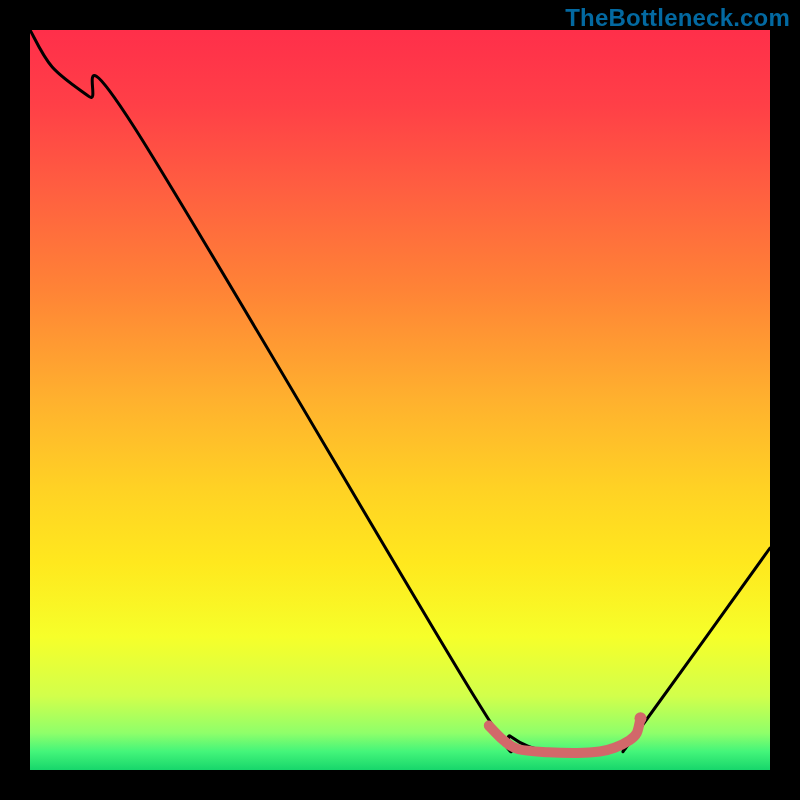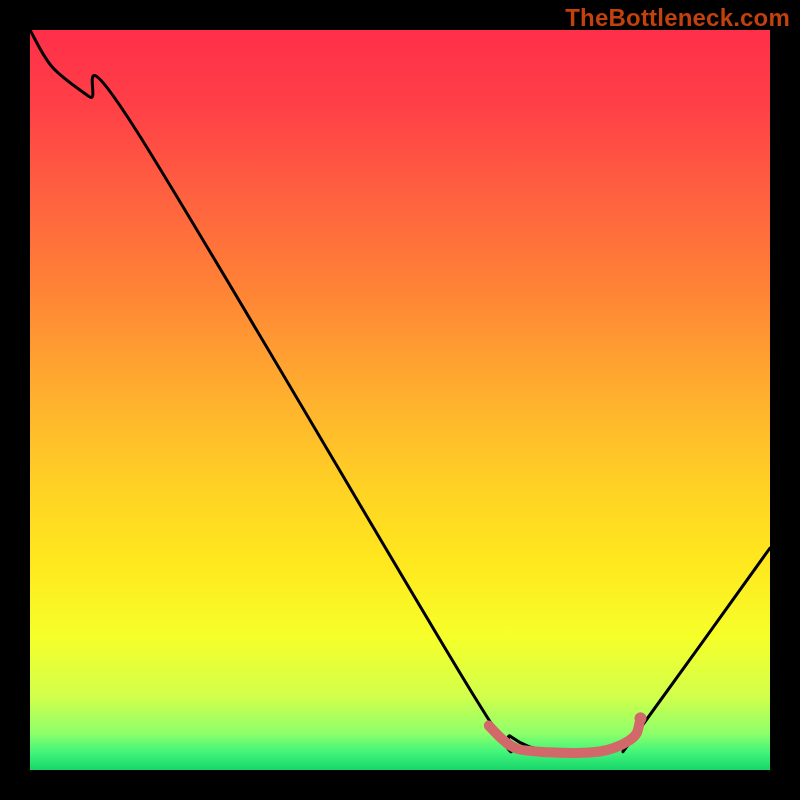--- a/index.html
+++ b/index.html
@@ -23,21 +23,21 @@
     width: 740px;
     height: 740px;
   }
   .watermark {
     position: absolute;
     top: 4px;
     right: 10px;
     font-family: Arial, Helvetica, sans-serif;
     font-size: 24px;
     font-weight: 600;
-    color: #c2410c;
+    color: #0369a1;
     letter-spacing: 0.2px;
   }
   svg {
     display: block;
   }
 </style>
 </head>
 <body>
 
 <div class="stage">

